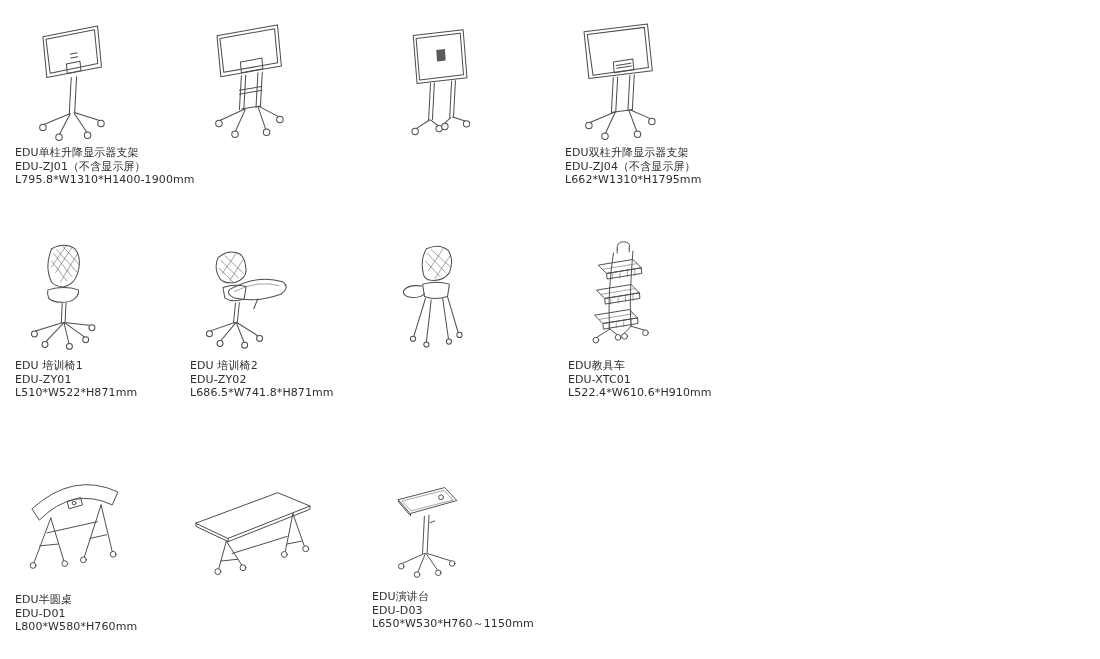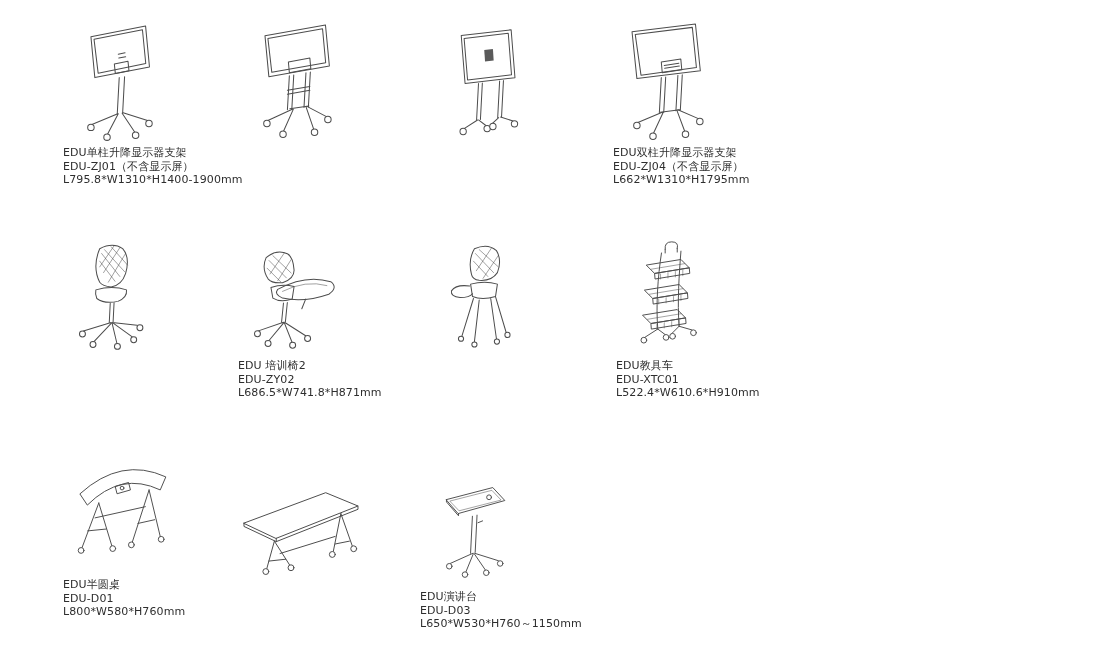--- a/index.html
+++ b/index.html
@@ -5,21 +5,21 @@
   * { margin:0; padding:0; box-sizing:border-box; }
   html,body { width:1100px; height:659px; }
   body {
     background:#ffffff;
     font-family:"DejaVu Sans","Liberation Sans",sans-serif;
     position:relative;
     overflow:hidden;
     color:#2e2e2e;
   }
   .catalog { position:absolute; inset:0; }
-  .cell { position:absolute; width:185px;margin-left:48px; }
+  .cell { position:absolute; width:185px; }
   .art { display:flex; align-items:flex-end; }
   .row1 .art { height:124px; padding-bottom:3px; }
   .row2 .art { height:119px; padding-bottom:4px; }
   .row3 .art { height:122px; padding-bottom:8px; }
   .label { font-size:11px; line-height:13.5px; color:#2e2e2e; white-space:nowrap; letter-spacing:0.1px; }
   svg.draw { display:block; fill:none; stroke:#4d4d4d; stroke-width:1.05; stroke-linecap:round; stroke-linejoin:round; }
   svg.draw circle { fill:#ffffff; }
   svg.draw .hatch { stroke-width:0.55; }
   svg.draw .fillc { fill:#5a5a5a; stroke:none; }
 </style>
@@ -114,20 +114,25 @@
         <path class="hatch" d="M33,12 L52,36 M31,20 L47,41 M36,8 L57,31 M43,5 L60,24 M52,6 L35,32 M58,12 L40,42 M46,4 L31,26"></path>
         <path d="M27,50 Q44,45 59,50 Q60,58 50,62 Q36,65 28,59 Q26,54 27,50 Z"></path>
         <path d="M42,64 L41,84 M46,63.5 L45,83.5"></path>
         <path d="M43,84 L14,93 M43,85 L25,104 M44,85 L49,106 M44,84 L65,99 M44,84 L70,87"></path>
         <circle cx="13" cy="96" r="3.1"></circle>
           <circle cx="24" cy="107" r="3.1"></circle>
         <circle cx="49.5" cy="109" r="3.1"></circle>
           <circle cx="66.5" cy="102" r="3.1"></circle>
         <circle cx="73" cy="89.5" r="3.1"></circle>
       </svg>
+    </div>
+    <div class="label">
+      <div>EDU 培训椅1</div>
+      <div>EDU-ZY01</div>
+      <div>L510*W522*H871mm</div>
     </div>
   </div>
 
   <div class="cell row2" style="left:190px;top:240px">
     <div class="art">
       <svg class="draw" width="105" height="108" viewBox="0 0 105 112" style="margin-left:6px">
         <path d="M21,11 Q32,2 43,7 Q49,10 50,24 Q50,33 38,37 Q27,38 23,33 Q16,22 21,11 Z"></path>
         <path class="hatch" d="M24,14 L42,32 M22,22 L36,36 M28,9 L47,27 M40,6 L25,28 M47,13 L33,35"></path>
         <path d="M26,42 Q38,38 50,41 L48,54 Q36,58 28,53 Z"></path>
         <path d="M33,44 Q62,28 88,36 Q96,42 86,49 Q60,58 38,53 Q29,49 33,44 Z"></path>
@@ -182,21 +187,21 @@
           <circle cx="75.5" cy="100" r="3.1"></circle>
       </svg>
     </div>
     <div class="label">
       <div>EDU教具车</div>
       <div>EDU-XTC01</div>
       <div>L522.4*W610.6*H910mm</div>
     </div>
   </div>
 
-  <div class="cell row3" style="left:15px;top:456px">
+  <div class="cell row3" style="left:15px;top:471px">
     <div class="art">
       <svg class="draw" width="120" height="108" viewBox="0 0 120 116" style="margin-left:0px">
         <path d="M14,34 Q58,-6 106,16 L100,30 Q58,10 22,46 Z"></path>
         <path d="M52,26 L66,22 L68,30 L54,34 Z"></path>
         <circle cx="59" cy="28" r="2"></circle>
         <path d="M34,44 L16,92 M34,44 L48,90 M22,74 L42,72"></path>
         <path d="M88,30 L70,86 M88,30 L100,80 M76,66 L94,62"></path>
         <path d="M30,60 L84,48"></path>
         <circle cx="15" cy="95" r="3.1"></circle>
           <circle cx="49" cy="93" r="3.1"></circle>

